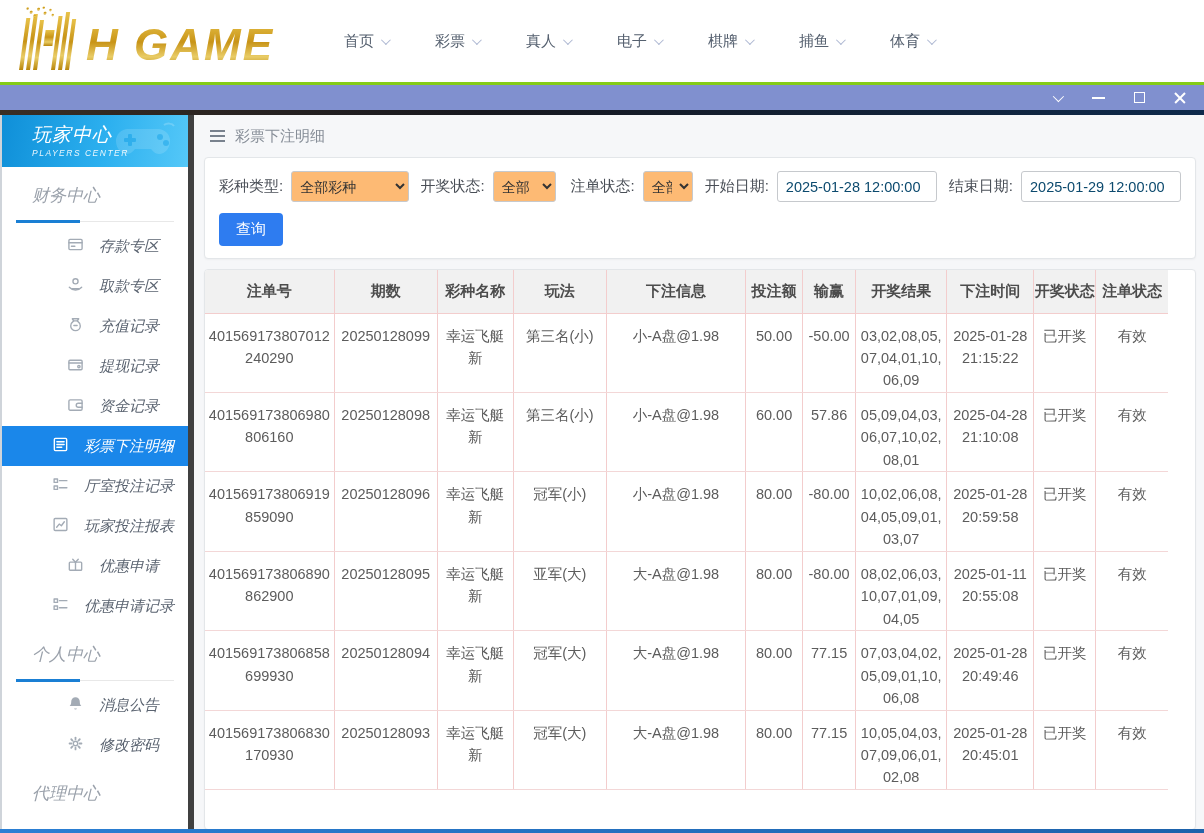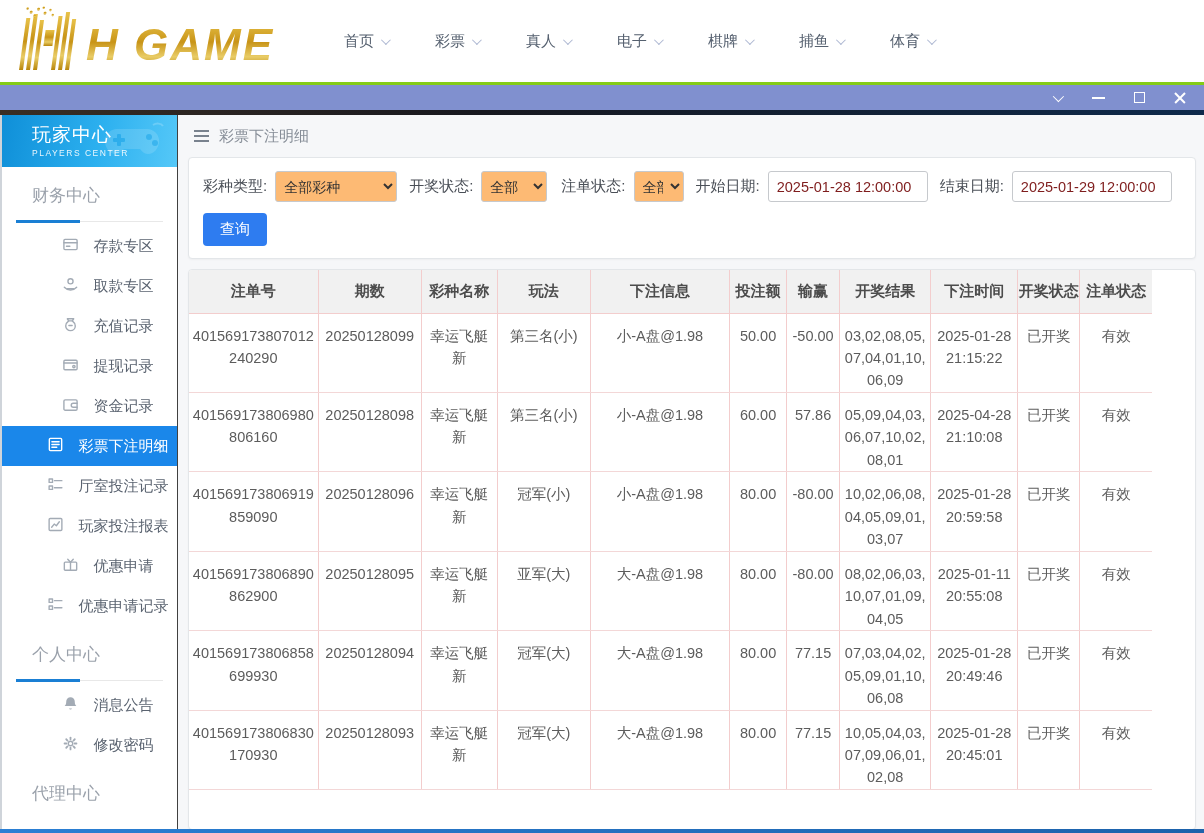--- a/index.html
+++ b/index.html
@@ -23,21 +23,21 @@
   .tb-close { position:relative; width:14px; height:14px; }
   .tb-close::before,.tb-close::after { content:""; position:absolute; left:0; top:6px; width:14px; height:1.8px; background:#fff; }
   .tb-close::before { transform:rotate(45deg); } .tb-close::after { transform:rotate(-45deg); }
   .dark-strip { height:5px; background:linear-gradient(90deg,#3a2e24 0%,#17181f 40%,#0e2a4c 100%); }
 
   
   .app-body { display:flex; height:714px; background:#f6f7f9; border-left:2px solid #cfd4da; }
   .bottom-strip { height:4px; background:linear-gradient(90deg,#2b7fd4,#1d62ab); }
 
   
-  .sidebar { width:176px; background:#fff; border-right:1px solid #404040; flex-shrink:0; overflow:hidden; }
+  .sidebar { width:192px; background:#fff; border-right:6px solid #404040; flex-shrink:0; overflow:hidden;font-style:italic; }
   .sb-header { height:52px; background:linear-gradient(100deg,#0f8fd8 0%,#2cb0ef 55%,#55c8f8 100%); color:#fff; padding:7px 0 0 30px; position:relative; overflow:hidden; }
   .sb-title { font-size:19px; letter-spacing:1px; }
   .sb-sub { font-size:8.5px; letter-spacing:1.5px; opacity:.9; }
   .sb-gamepad { position:absolute; right:10px; top:6px; opacity:.28; }
   .sb-section-title { font-size:17px; color:#9aa1ab; padding:16px 0 0 30px; line-height:26px; }
   .sb-underline { position:relative; height:1px; background:#e8e8e8; margin:12px 14px 4px 14px; }
   .sb-underline::before { content:""; position:absolute; left:0; top:-1px; width:64px; height:3px; background:#1a7fd4; }
   .sb-item { height:40px; display:flex; align-items:center; padding-left:36px; gap:15px; font-size:15px; color:#5a6370; cursor:pointer; position:relative;justify-content:center; }
   .sb-item .icn { width:17px; height:17px; color:#a3abb5; flex-shrink:0; }
   .sb-item.active { background:#1a87ea; color:#fff; }
@@ -51,21 +51,21 @@
   .burger span { width:15px; height:2px; background:#79828e; }
   .bc-label { font-size:15px; color:#868d97; }
 
   .card { background:#fff; border:1px solid #e3e6e9; border-radius:4px; box-shadow:0 1px 2px rgba(0,0,0,.04); }
   .filter-card { padding:13px 14px 12px 14px; }
   .filter-row { display:flex; align-items:center; gap:8px; flex-wrap:nowrap; }
   .f-label { font-size:15px; color:#4a4f57; white-space:nowrap; }
   .f-select { height:31px; border:1px solid #c6c9cd; border-radius:3px; background:#fdba74; font-size:14px; color:#333; padding:0 4px;
     font-family:"Liberation Sans","DejaVu Sans",sans-serif; }
   .sel-type { width:122px; } .sel-draw { width:66px; margin-right:6px; } .sel-order { width:50px; margin-right:4px; }
-  .f-input { height:31px; width:160px; border:1px solid #c6c9cd; border-radius:3px; font-size:14.5px; color:#7f1d1d; padding:0 8px;
+  .f-input { height:31px; width:160px; border:1px solid #c6c9cd; border-radius:3px; font-size:14.5px; color:#0c4a6e; padding:0 8px;
     font-family:"Liberation Sans","DejaVu Sans",sans-serif; }
   .gap-sm { margin-left:4px; }
   .search-btn { margin-top:11px; background:#2e7cf0; color:#fff; border:none; border-radius:4px; font-size:15px; padding:7px 17px; cursor:pointer;
     font-family:"Liberation Sans","DejaVu Sans",sans-serif; }
 
   
   .table-card { margin-top:10px; height:561px; overflow:hidden; }
   table { border-collapse:collapse; table-layout:fixed; width:963px; }
   col.c0{width:129px} col.c1{width:103px} col.c2{width:76px} col.c3{width:93px} col.c4{width:139px}
   col.c5{width:57px} col.c6{width:53px} col.c7{width:91px} col.c8{width:87px} col.c9{width:62px} col.c10{width:72px}

